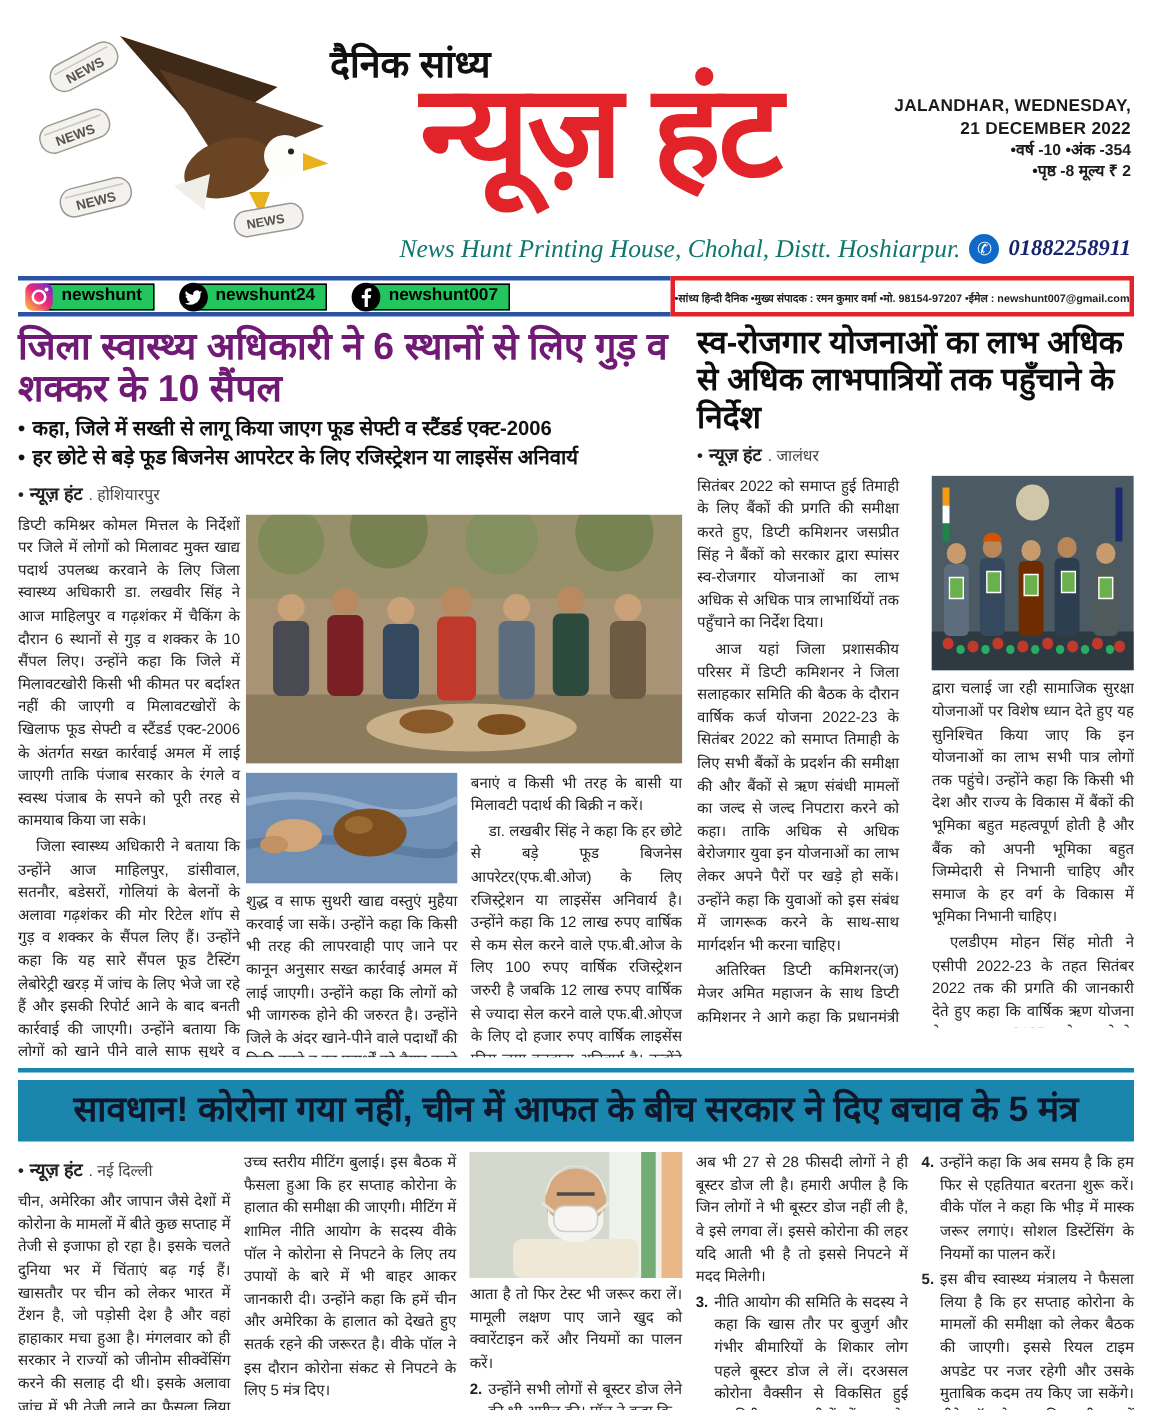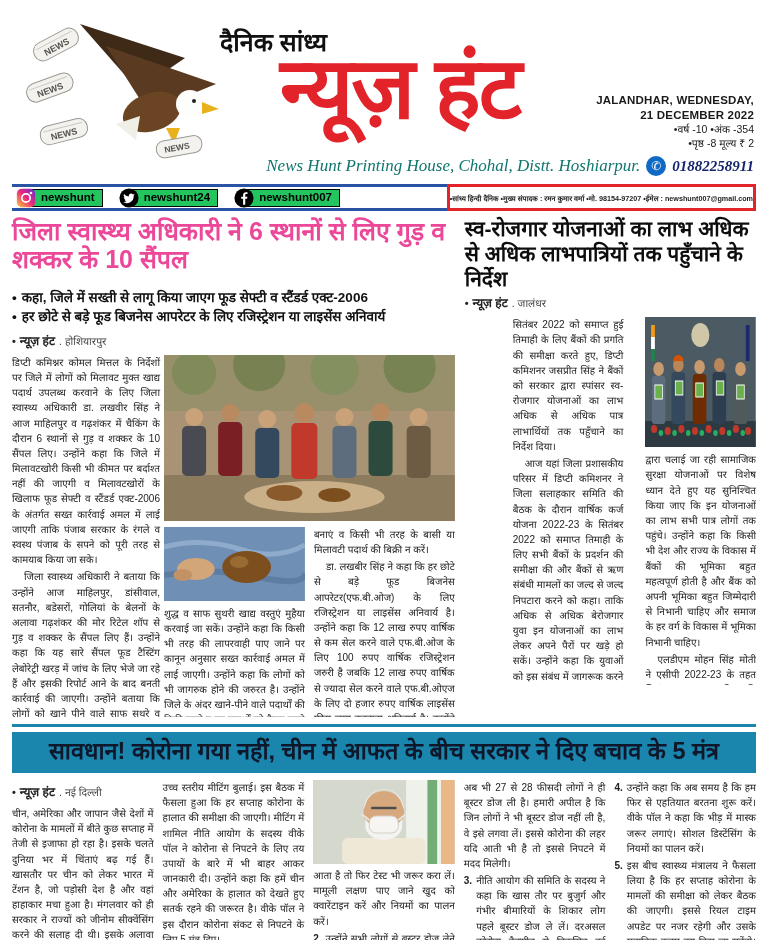--- a/index.html
+++ b/index.html
@@ -6,23 +6,23 @@
   html,body { background:#e9e9e9; }
   body { font-family:"Liberation Sans", sans-serif; }
   .page { width:768px; height:940px; margin:0 auto; background:#fff; overflow:hidden; position:relative; color:#1a1a1a; }
 
   
   .masthead { position:relative; height:182px; }
   .logo { position:absolute; left:20px; top:16px; width:215px; height:160px; }
   .tagline { position:absolute; left:220px; top:24px; font-size:25px; font-weight:800; color:#111; }
   .mast-title { position:absolute; left:190px; top:26px; width:420px; text-align:center;
                 font-size:86px; font-weight:800; color:#e3232a; line-height:1.45; letter-spacing:-2px; }
-  .mast-right { position:absolute; right:14px; top:93px; text-align:right; line-height:1.3; }
+  .mast-right { position:absolute; right:14px; top:64px; text-align:right; line-height:1.3; }
   .m-b { font-weight:800; font-size:11.5px; letter-spacing:.2px; }
-  .m-s { font-weight:400; font-size:10.5px; }
+  .m-s { font-weight:700; font-size:10.5px; }
   .printer-row { position:absolute; right:14px; top:156px; display:flex; align-items:center; gap:6px; }
   .printer { font-family:"Liberation Serif", serif; font-style:italic; font-weight:400; font-size:17px; color:#0f766e; }
   .phone-badge { width:20px; height:20px; border-radius:50%; background:#0f6ac6; color:#fff;
                  display:flex; align-items:center; justify-content:center; font-size:12px; flex:none; }
   .phone-num { font-family:"Liberation Serif", serif; font-style:italic; font-weight:700; font-size:15px; color:#15246b;text-align:right; }
 
   
   .strip { display:flex; margin:2px 12px 0; height:27px; }
   .strip-left { flex:1.5; border-top:3px solid #2b53a5; border-bottom:3px solid #2b53a5;
                 display:flex; align-items:center; gap:16px; padding:0 4px; background:#fff; }
@@ -31,42 +31,42 @@
   .soc-label { border:1.5px solid #000; background:#22c55e; font-weight:800; font-size:11.5px;
                padding:0 7px 1px 11px; line-height:15px; color:#000; }
   .strip-right { flex:1; background:#e3232a; padding:3px 3px; display:flex; }
   .strip-right-inner { background:#fff; flex:1; font-size:7.2px; font-weight:700; color:#222;
                        display:flex; align-items:center; justify-content:center; white-space:nowrap; overflow:hidden; }
 
   
   .main { display:flex; gap:10px; padding:6px 12px 0; }
   .left-article { flex:1.52; min-width:0; }
   .right-article { flex:1; min-width:0; }
-  .left-article h1 { font-size:25px; font-weight:800; line-height:1.12; color:#ec4899; margin-bottom:16px; }
+  .left-article h1 { font-size:25px; font-weight:800; line-height:1.12; color:#701a75; margin-bottom:4px; }
   .bullets { margin-bottom:5px; }
   .bullet { font-size:13.5px; font-weight:800; line-height:1.4; color:#111; display:flex; }
   .bullet::before { content:"•"; margin-right:5px; }
   .byline { font-size:11px; margin:3px 0 6px; color:#222; display:flex; align-items:baseline; }
   .byline::before { content:"•"; margin-right:4px; font-weight:800; }
   .byline b { font-size:12px; margin-right:4px; }
   .byline .place { color:#444; font-size:10.5px;text-align:center; }
   .byline .place::before { content:". "; }
   p.body { font-size:10px; line-height:1.52; text-align:justify; margin-bottom:2px; color:#222; }
   p.indent { text-indent:12px; }
   .la-content { display:flex; gap:4px; height:362px; overflow:hidden; }
   .la-col1 { width:148px; flex:none; }
   .la-mid { flex:1; min-width:0; display:flex; flex-direction:column; }
   .photo { overflow:hidden; background:#ccc; }
   .photo svg { display:block; width:100%; height:100%; }
   .big-photo { height:166px; margin-bottom:6px; flex:none; }
   .la-below { display:flex; gap:9px; flex:1; overflow:hidden; }
   .la-col2, .la-col3 { flex:1; min-width:0; }
   .small-photo { height:74px; margin-bottom:5px; }
   .right-article h2 { font-size:21px; font-weight:800; line-height:1.18; color:#0d0d0d; margin-bottom:2px; }
-  .ra-content { display:flex; gap:22px; height:368px; overflow:hidden;margin-left:48px; }
+  .ra-content { display:flex; gap:22px; height:368px; overflow:hidden; }
   .ra-col1, .ra-col2 { flex:1; min-width:0; }
   .ra-photo { height:130px; margin-bottom:5px; }
 
   
   .banner-rule { height:3px; background:#1a86ae; margin:7px 12px 5px; }
   .banner { margin:0 12px; background:#1a86ae; color:#0f172a; font-weight:800; font-size:23.5px;
             text-align:center; padding:5px 6px 8px; line-height:1.2; }
   .corona { display:flex; gap:9px; padding:7px 12px 0; height:180px; overflow:hidden; }
   .c-col { flex:1; min-width:0; }
   .modi-photo { height:84px; margin-bottom:4px; }

